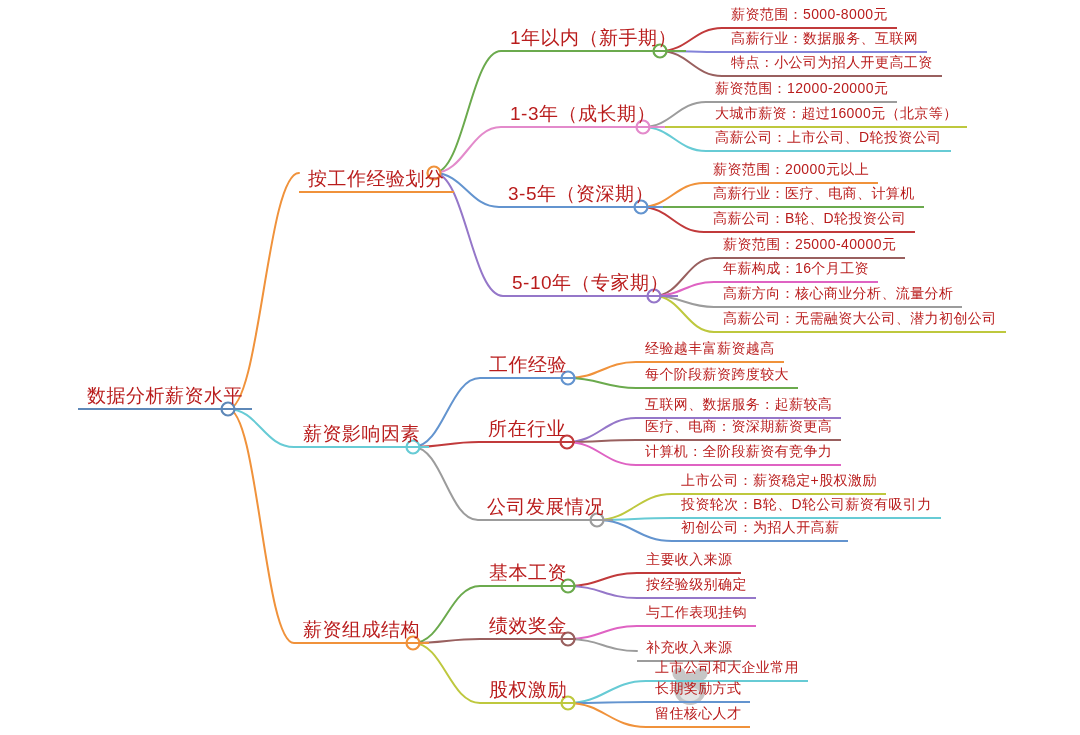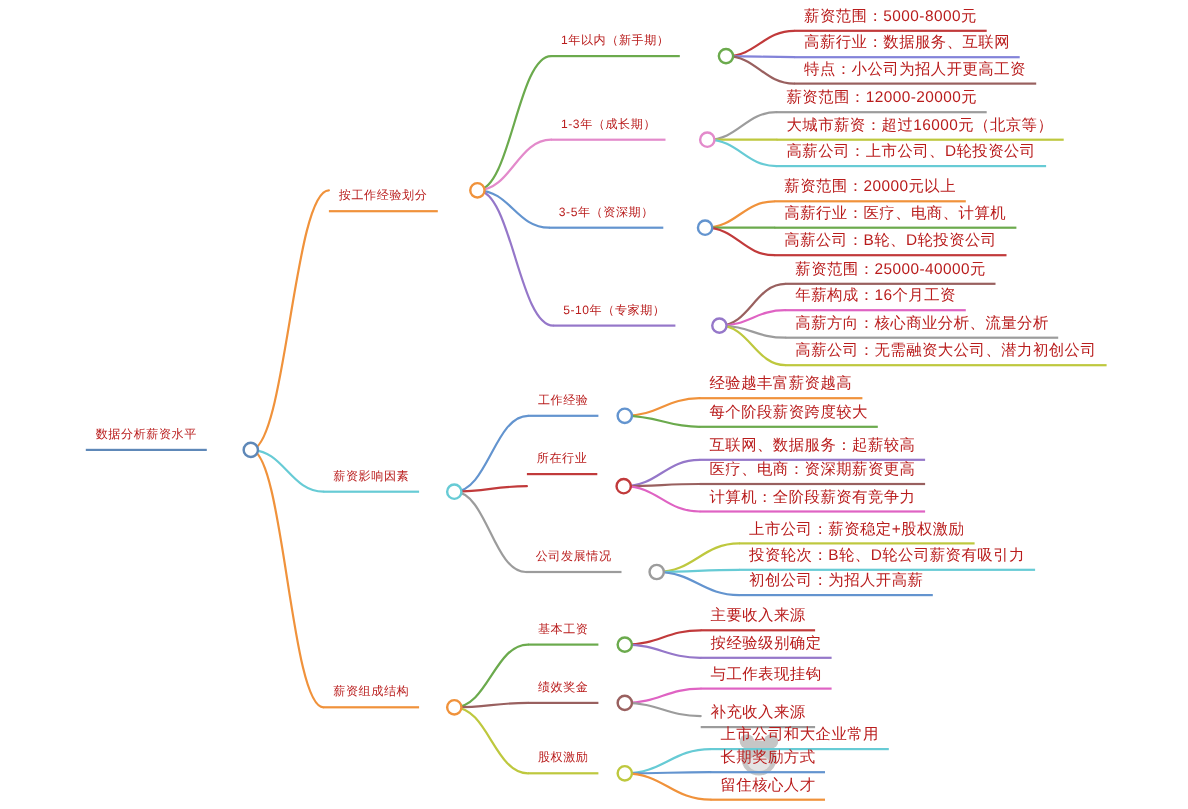--- a/index.html
+++ b/index.html
@@ -5,21 +5,21 @@
   html,body{margin:0;padding:0;background:#ffffff;}
   .stage{
     position:relative;width:1080px;height:735px;background:#ffffff;
     overflow:hidden;font-family:"Liberation Sans","DejaVu Sans",sans-serif;
   }
   #edges{position:absolute;left:0;top:0;z-index:1;}
   .node{
     position:absolute;z-index:2;white-space:nowrap;color:#b91c1c;
     border-bottom:2px solid #999;box-sizing:content-box;
   }
-  .lvl-label{font-size:11px;line-height:19px;letter-spacing:.5px;padding:0 9px 3px 9px;}
+  .lvl-label{font-size:19px;line-height:19px;letter-spacing:.5px;padding:0 9px 3px 9px;}
   .lvl-leaf{font-size:14px;line-height:18px;letter-spacing:.4px;padding:0 9px 4px 9px;}
   .watermark{
     position:absolute;z-index:0;left:703px;top:673px;
     font-size:25px;letter-spacing:4px;color:#bdbdbd;opacity:.92;white-space:nowrap;
   }
   .wm-logo{position:absolute;z-index:0;left:668px;top:664px;opacity:.5;}
 </style>
 </head>
 <body>
 
@@ -108,21 +108,21 @@
       <div class="node lvl-leaf" style="left: 704px; top: 209px; border-bottom-color: rgb(193, 58, 59);">高薪公司：B轮、D轮投资公司</div>
       <div class="node lvl-label" style="left: 503px; top: 273px; border-bottom-color: rgb(149, 119, 201);">5-10年（专家期）</div>
       <div class="node lvl-leaf" style="left: 714px; top: 235px; border-bottom-color: rgb(153, 96, 95);">薪资范围：25000-40000元</div>
       <div class="node lvl-leaf" style="left: 714px; top: 259px; border-bottom-color: rgb(223, 99, 195);">年薪构成：16个月工资</div>
       <div class="node lvl-leaf" style="left: 714px; top: 284px; border-bottom-color: rgb(156, 156, 156);">高薪方向：核心商业分析、流量分析</div>
       <div class="node lvl-leaf" style="left: 714px; top: 309px; border-bottom-color: rgb(190, 200, 62);">高薪公司：无需融资大公司、潜力初创公司</div>
       <div class="node lvl-label" style="left: 294px; top: 424px; border-bottom-color: rgb(103, 203, 213);">薪资影响因素</div>
       <div class="node lvl-label" style="left: 480px; top: 355px; border-bottom-color: rgb(99, 148, 207);">工作经验</div>
       <div class="node lvl-leaf" style="left: 636px; top: 339px; border-bottom-color: rgb(240, 146, 59);">经验越丰富薪资越高</div>
       <div class="node lvl-leaf" style="left: 636px; top: 365px; border-bottom-color: rgb(107, 170, 77);">每个阶段薪资跨度较大</div>
-      <div class="node lvl-label" style="left: 479px; top: 408px; border-bottom-color: rgb(193, 58, 59);">所在行业</div>
+      <div class="node lvl-label" style="left: 479px; top: 419px; border-bottom-color: rgb(193, 58, 59);">所在行业</div>
       <div class="node lvl-leaf" style="left: 636px; top: 395px; border-bottom-color: rgb(149, 119, 201);">互联网、数据服务：起薪较高</div>
       <div class="node lvl-leaf" style="left: 636px; top: 417px; border-bottom-color: rgb(153, 96, 95); text-align: right;">医疗、电商：资深期薪资更高</div>
       <div class="node lvl-leaf" style="left: 636px; top: 442px; border-bottom-color: rgb(223, 99, 195);">计算机：全阶段薪资有竞争力</div>
       <div class="node lvl-label" style="left: 478px; top: 497px; border-bottom-color: rgb(156, 156, 156);">公司发展情况</div>
       <div class="node lvl-leaf" style="left: 672px; top: 471px; border-bottom-color: rgb(190, 200, 62);">上市公司：薪资稳定+股权激励</div>
       <div class="node lvl-leaf" style="left: 672px; top: 495px; border-bottom-color: rgb(103, 203, 213);">投资轮次：B轮、D轮公司薪资有吸引力</div>
       <div class="node lvl-leaf" style="left: 672px; top: 518px; border-bottom-color: rgb(99, 148, 207);">初创公司：为招人开高薪</div>
       <div class="node lvl-label" style="left: 294px; top: 620px; border-bottom-color: rgb(240, 146, 59);">薪资组成结构</div>
       <div class="node lvl-label" style="left: 480px; top: 563px; border-bottom-color: rgb(107, 170, 77);">基本工资</div>
       <div class="node lvl-leaf" style="left: 637px; top: 550px; border-bottom-color: rgb(193, 58, 59);">主要收入来源</div>

